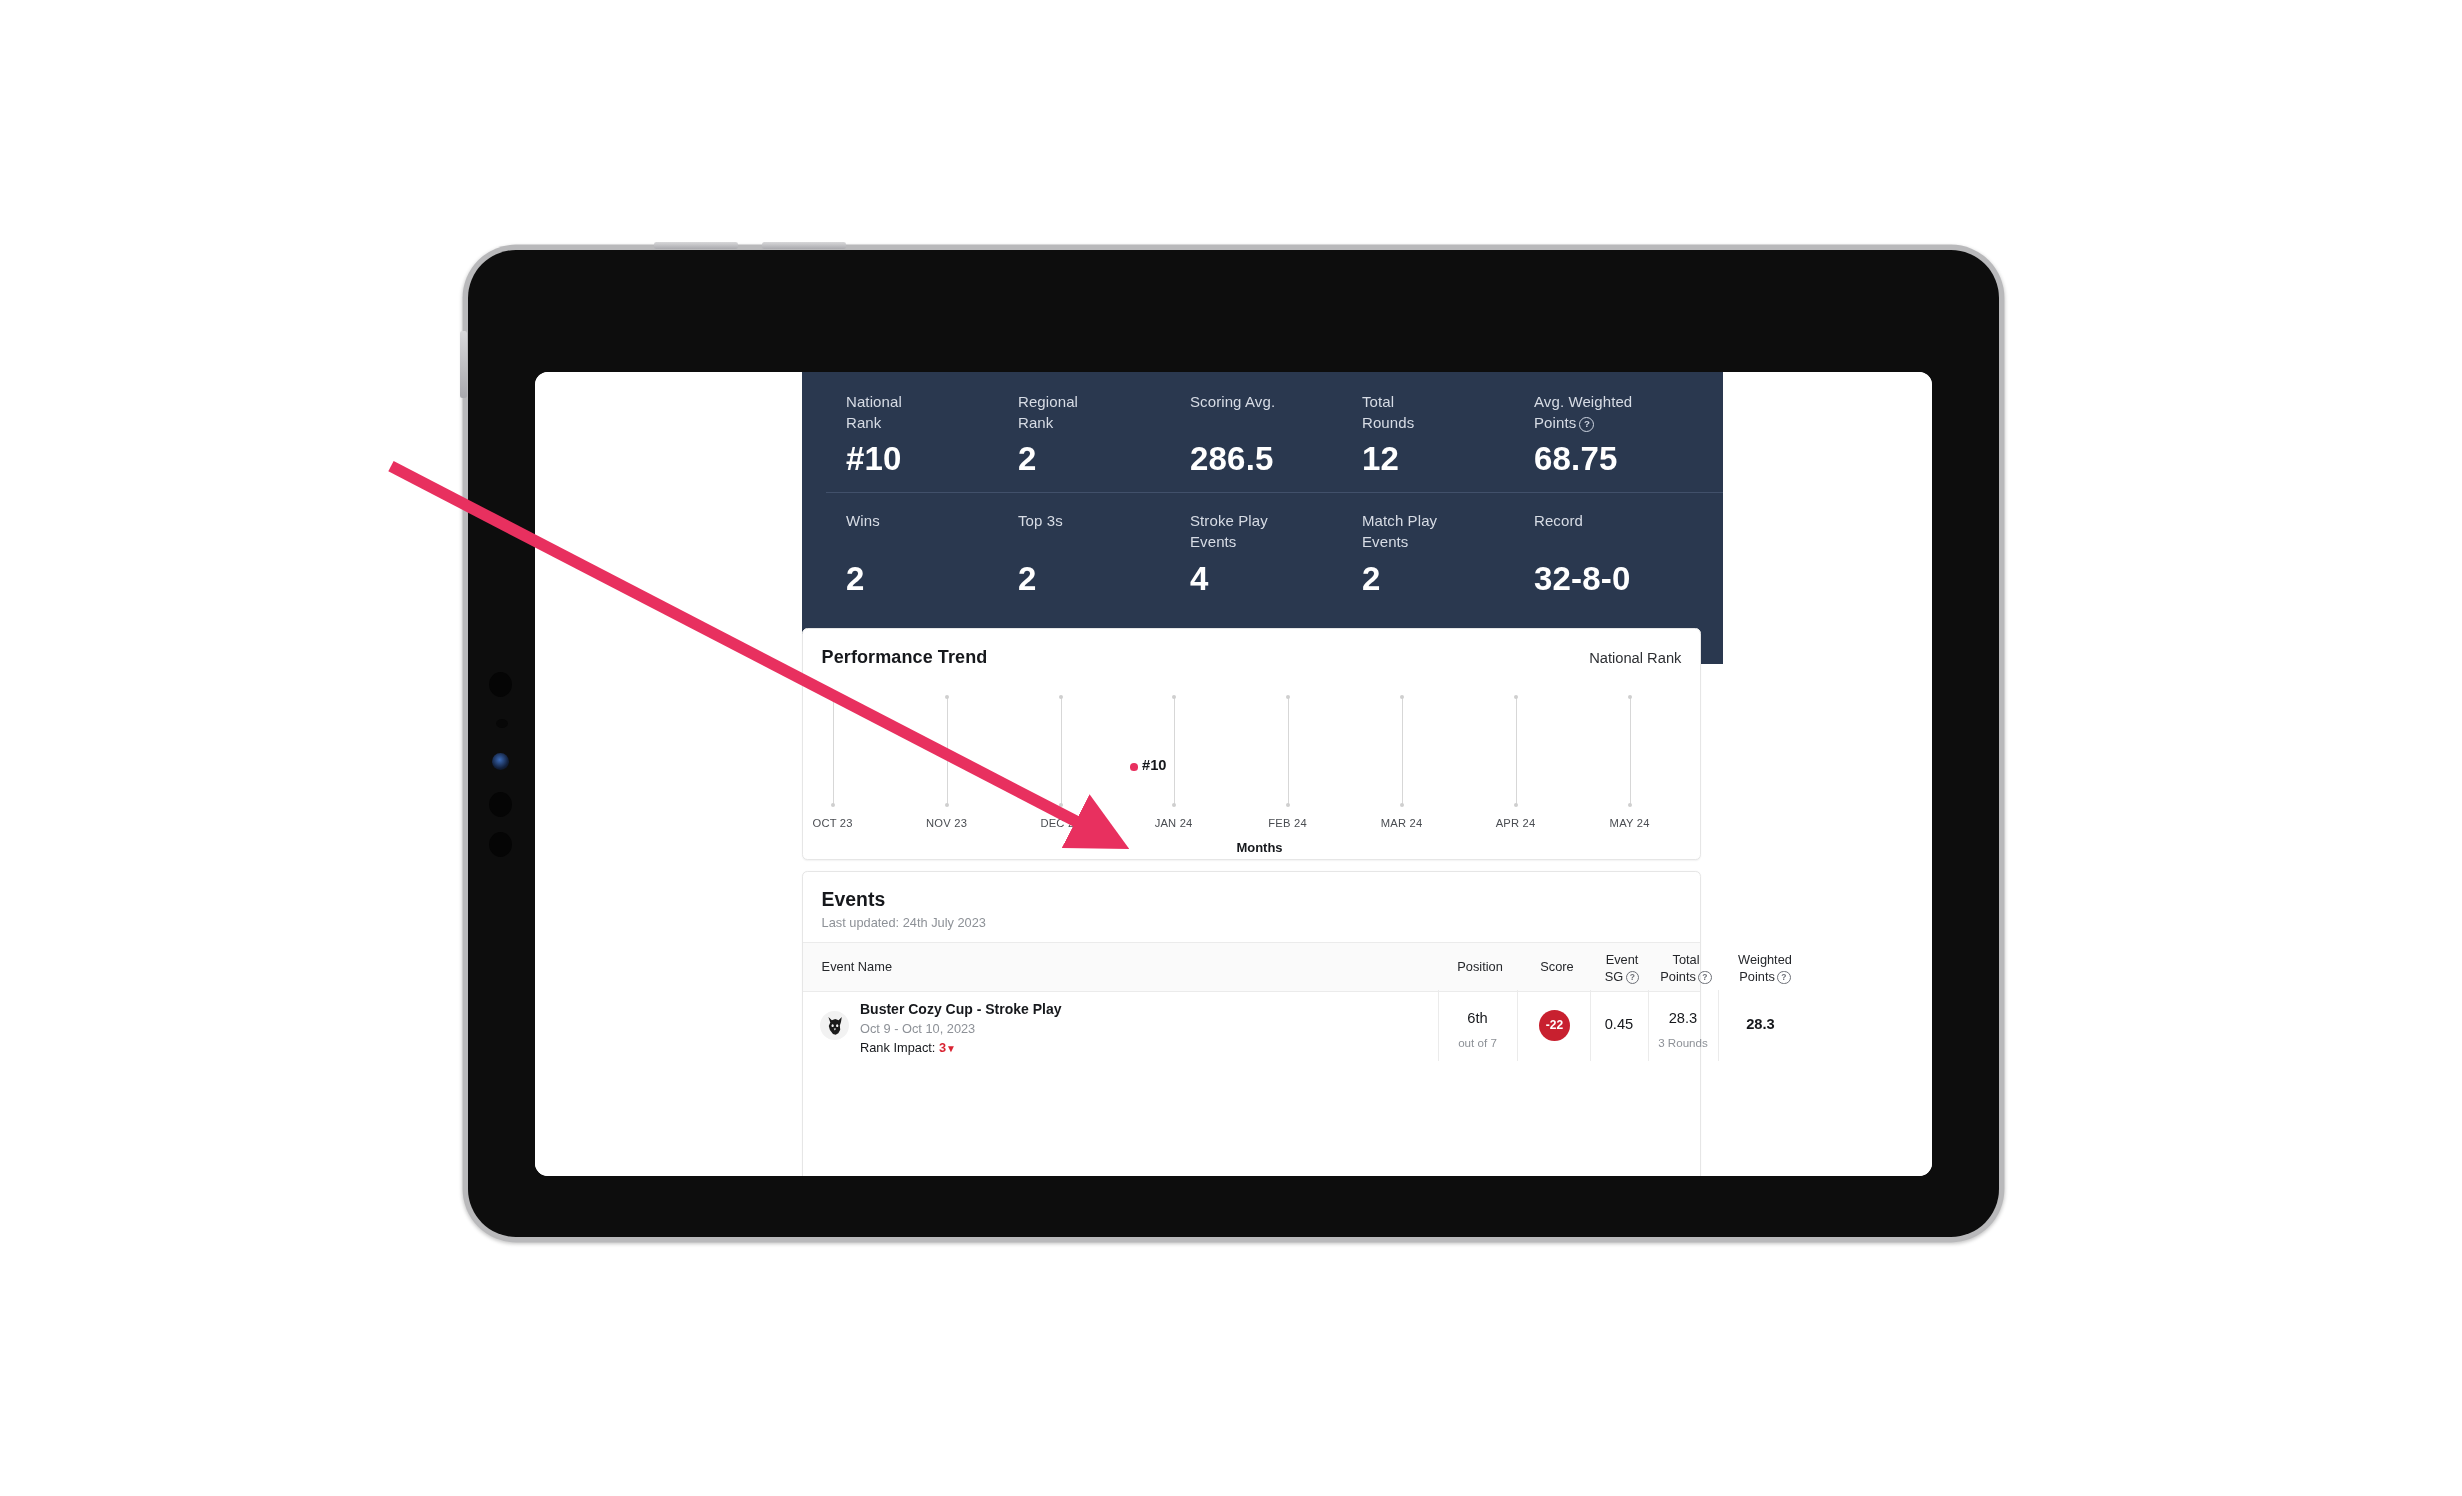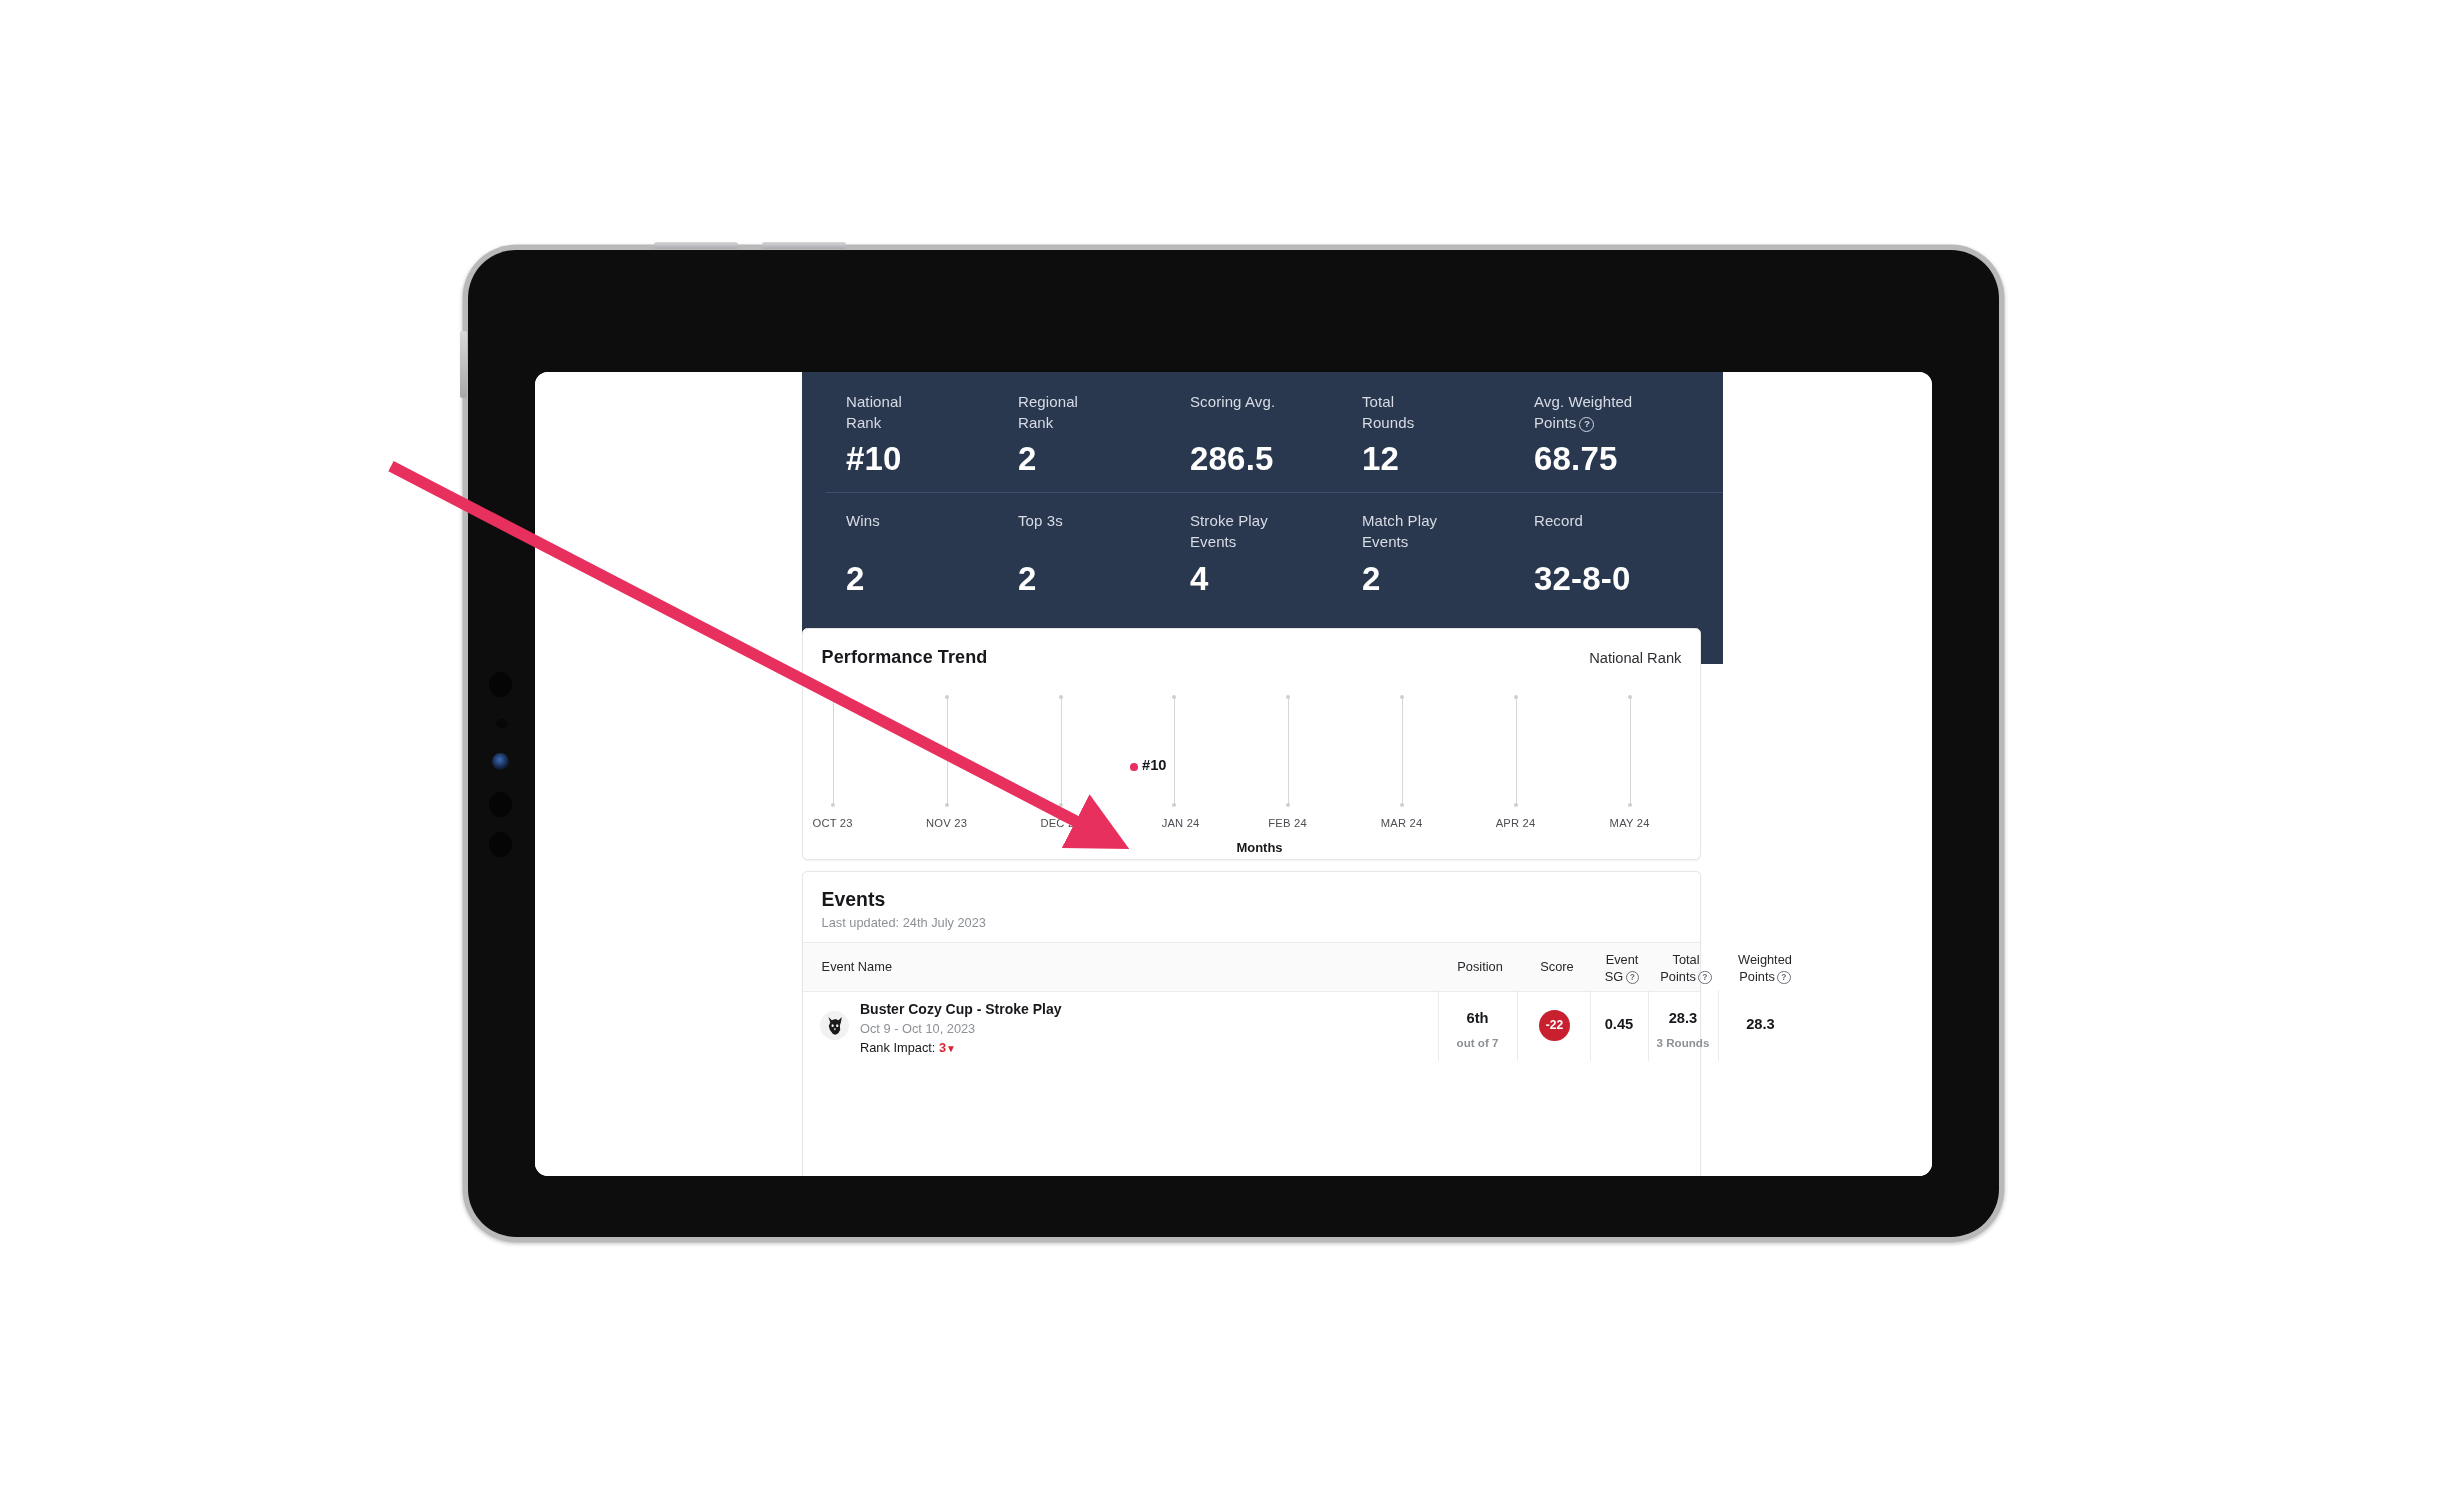--- a/index.html
+++ b/index.html
@@ -161,21 +161,21 @@
     position:absolute; left: 57px; top: 31px;
     font-size: 12.8px; color:#8d9197;
   }
   #ev-impact {
     position:absolute; left: 57px; top: 50px;
     font-size: 12.8px; color:#16181c;
   }
   #ev-impact .num { color:#d92332; font-weight:700; }
   #ev-impact .tri { color:#d92332; font-size: 10px; }
   .cell {
-    position:absolute; text-align:center; font-size: 14.7px; color:#16181c;font-weight:bold;
+    position:absolute; text-align:center; font-size: 14.7px; color:#16181c;
   }
   .cell .sub { display:block; font-size: 11.6px; color:#8d9197; margin-top: 10px; }
   #score-badge {
     position:absolute; width: 31px; height: 31px; border-radius:50%;
     background:#c8202f; color:#fff; font-size: 12px; font-weight:700;
     text-align:center; line-height:31px;
   }
 </style>
 </head>
 <body>
@@ -325,21 +325,21 @@
               <div class="gl major" style="left: 808px;">
                 <span class="cap top"></span>
                 <span class="cap bot"></span>
               </div>
               <div class="gl minor" style="left: 846px;"></div>
             </div>
           <div id="xaxis">
               <div class="xtick" style="left: 11px;">OCT 23</div>
               <div class="xtick" style="left: 125px;">NOV 23</div>
               <div class="xtick" style="left: 239px;">DEC 23</div>
-              <div class="xtick" style="left: 352px; margin-left: 7px;">JAN 24</div>
+              <div class="xtick" style="left: 352px;">JAN 24</div>
               <div class="xtick" style="left: 466px;">FEB 24</div>
               <div class="xtick" style="left: 580px;">MAR 24</div>
               <div class="xtick" style="left: 694px;">APR 24</div>
               <div class="xtick" style="left: 808px;">MAY 24</div>
             </div>
           <div id="xlabel">Months</div>
         <div id="dp-dot" style="left: 327px; top: 134px;"></div>
             <div id="dp-label" style="left: 339px; top: 128px;">#10</div>
           </div>
 

